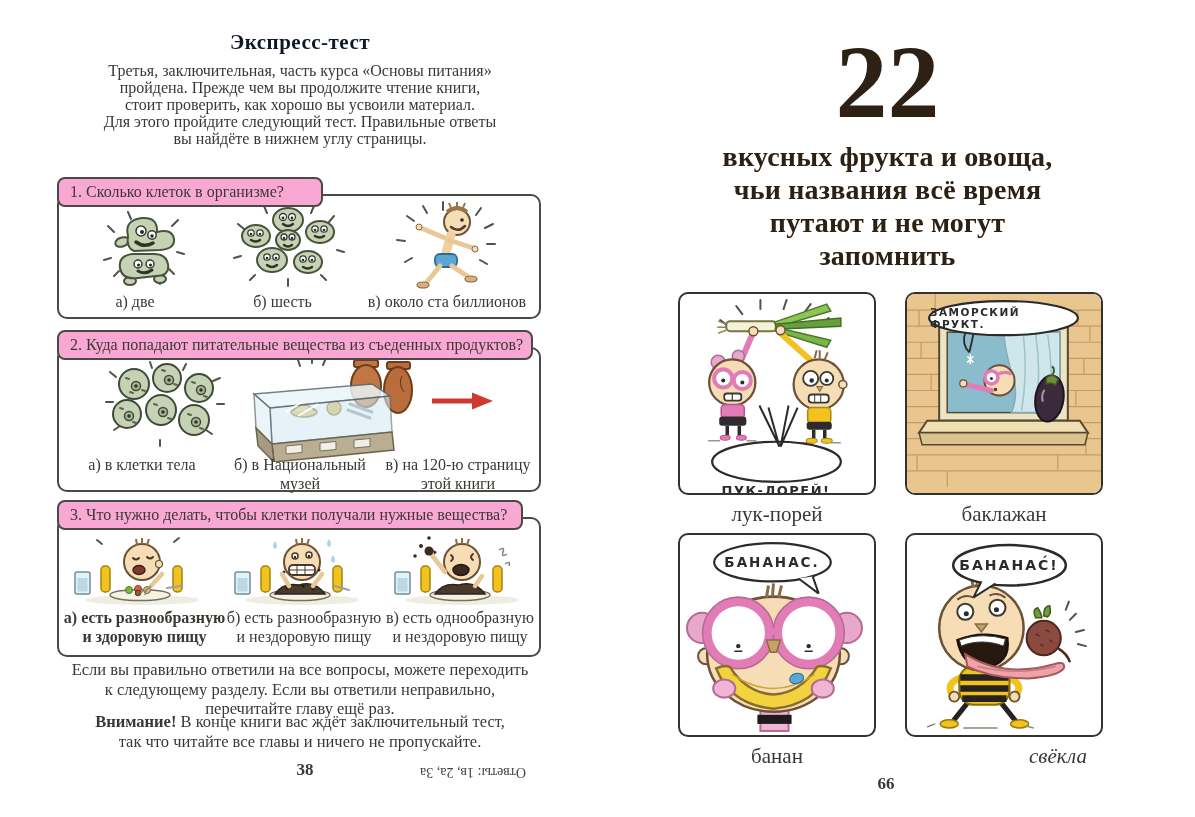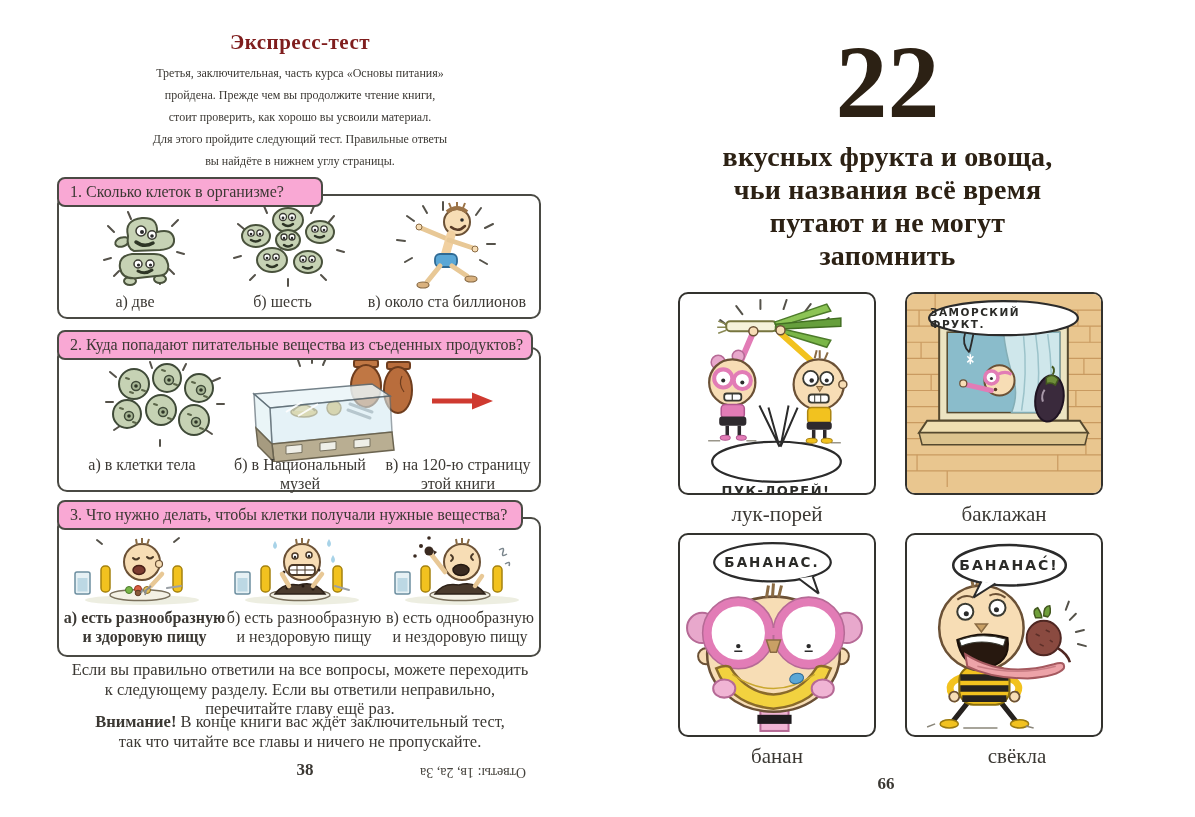--- a/index.html
+++ b/index.html
@@ -1,22 +1,22 @@
 <!DOCTYPE html>
 <html><head>
 <meta charset="utf-8">
 <style>
   html,body{margin:0;padding:0;background:#ffffff;}
   #screen{position:relative;width:1195px;height:817px;background:#ffffff;overflow:hidden;
           font-family:"Liberation Serif","DejaVu Serif",serif;color:#3b3833;}
   .abs{position:absolute;}
   .ctr{text-align:center;}
   .preline{white-space:pre-line;}
-  .lp-title{left:55px;top:30px;width:490px;font-size:21px;font-weight:bold;letter-spacing:.5px;color:#7f1d1d;}
-  .lp-intro{left:60px;top:62px;width:480px;font-size:12px;line-height:22px;}
+  .lp-title{left:55px;top:30px;width:490px;font-size:21px;font-weight:bold;letter-spacing:.5px;color:#0f172a;}
+  .lp-intro{left:60px;top:62px;width:480px;font-size:16px;line-height:17px;}
   .q-tab{background:#f9a8d4;border:2px solid #4a4a44;border-radius:8px;height:30px;line-height:26px;
          font-size:16px;padding:0 11px;white-space:nowrap;z-index:4;box-sizing:border-box;color:#3b3833;}
   .q-box{border:2px solid #4a4a44;border-radius:10px;background:#fff;z-index:1;box-sizing:border-box;}
   .answer{font-size:16px;line-height:19px;text-align:center;z-index:3;}
   .art{z-index:2;}
   .lp-outro{left:58px;top:660px;width:484px;font-size:16.5px;line-height:19.5px;}
   .lp-notice{left:58px;top:712px;width:484px;font-size:16.5px;line-height:19.5px;}
   .pagenum{font-weight:bold;font-size:17px;text-align:center;}
   .lp-key{left:398px;top:762px;width:150px;height:18px;font-size:14px;text-align:center;
           transform:rotate(180deg);color:#45423c;}
@@ -446,18 +446,18 @@
         <path d="M150,112 q10,6 12,14" stroke="#4f2722" stroke-width="2.5" fill="none"></path>
         <path d="M162,84 l6,-6 M168,96 l8,-2 M158,74 l3,-8 M170,108 l8,2" stroke="#55524a" stroke-width="2" stroke-linecap="round"></path>
         <ellipse cx="102" cy="30" rx="56" ry="20" fill="#fff" stroke="#2b2b2b" stroke-width="2.5"></ellipse>
         <polygon points="74,46 88,48 66,62" fill="#fff"></polygon>
         <path d="M74,46 L66,62 M88,48 L66,62" stroke="#2b2b2b" stroke-width="2" fill="none"></path>
       </svg>
       <div class="bubble-text" style="left:48px;top:16px;width:108px;height:28px;font-size:14px;letter-spacing:2px;">БАНАНАС́!</div>
     </div>
 
     <div class="abs caption" style="left:678px;top:744px;width:198px;">банан</div>
-    <div class="abs caption" style="left:918px;top:744px;width:198px;">свёкла</div>
+    <div class="abs caption" style="left:959px;top:744px;width:198px;font-style:italic;">свёкла</div>
 
     <div class="abs pagenum" style="left:862px;top:774px;width:48px;">66</div>
   </div>
 
 </div>
 
 </body></html>

